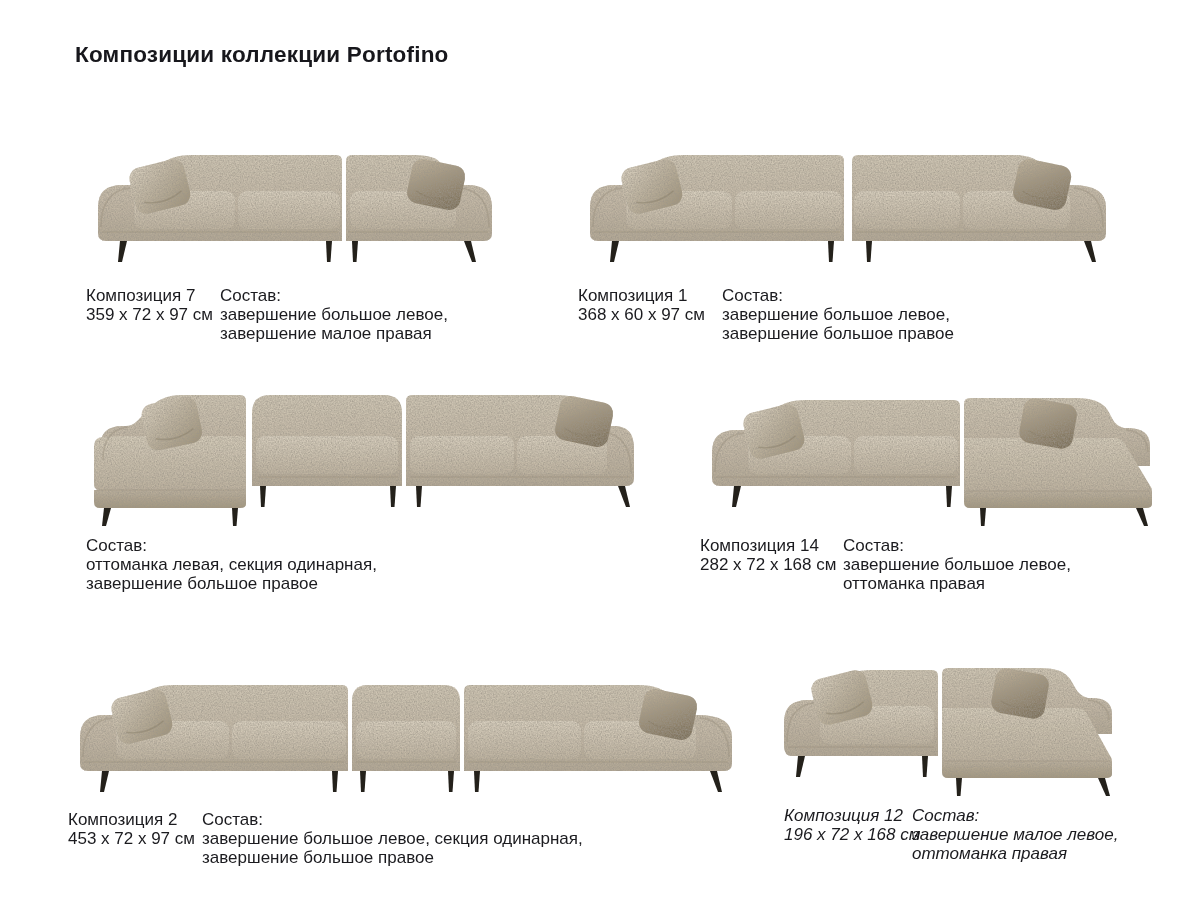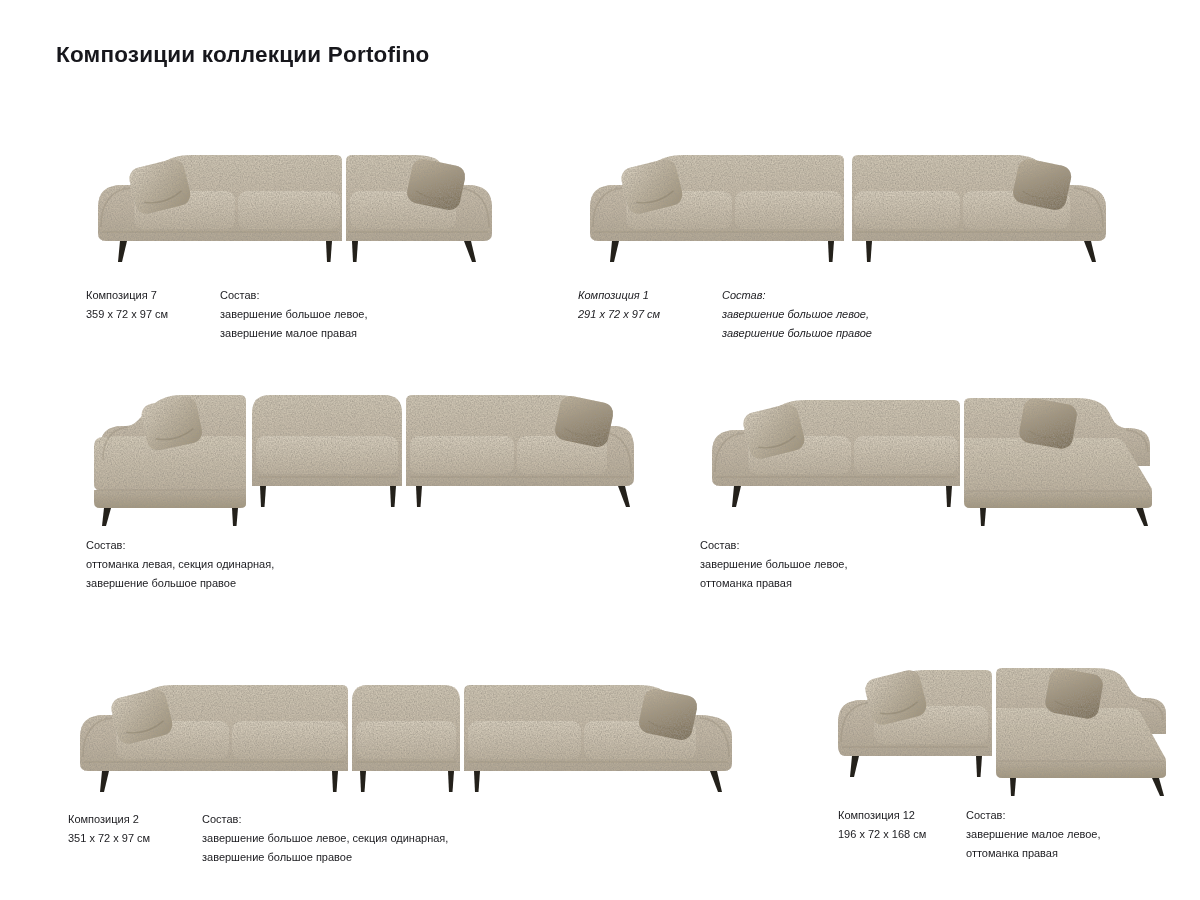--- a/index.html
+++ b/index.html
@@ -1,32 +1,32 @@
 <!DOCTYPE html>
 <html><head>
 <meta charset="utf-8">
 <style>
   html,body{margin:0;padding:0;background:#fff;}
   .page{position:relative;width:1200px;height:900px;background:#fff;overflow:hidden;
         font-family:"Liberation Sans","DejaVu Sans",sans-serif;color:#1b1b1f;}
-  .page-title{position:absolute;left:56px;top:42px;margin:0;font-size:22.5px;font-weight:600;
+  .page-title{position:absolute;left:75px;top:42px;margin:0;font-size:22.5px;font-weight:600;
               letter-spacing:.2px;color:#17171c;}
   .cell{position:absolute;}
   .media{display:flex;align-items:flex-end;}
   .sofa{display:block;width:100%;height:auto;}
-  .caption{display:flex;font-size:11px;line-height:19px;font-weight:500;color:#1b1b1f;}
+  .caption{display:flex;font-size:17px;line-height:19px;font-weight:500;color:#1b1b1f;}
   .cap-col1{flex:none;width:134px;}
   .cap-col2{flex:1;}
   .cap-line{white-space:nowrap;}
   .c1{left:86px;top:118px;width:418px;}
-  .c2{left:578px;top:118px;width:540px;font-style:italic;}
+  .c2{left:578px;top:118px;width:540px;}
   .c3{left:86px;top:372px;width:556px;}
   .c4{left:700px;top:372px;width:464px;}
   .c5{left:68px;top:645px;width:676px;}
-  .c6{left:828px;top:642px;width:350px;}
+  .c6{left:774px;top:642px;width:350px;font-style:italic;}
   .c1 .media,.c2 .media{height:152px;padding-bottom:16px;}
   .c3 .media,.c4 .media{height:158px;padding-bottom:6px;}
   .c5 .media{height:155px;padding-bottom:10px;}
   .c6 .media{height:158px;padding-bottom:6px;}
   .c2 .cap-col1{width:144px;}
   .c4 .cap-col1{width:143px;}
   .c6 .caption{padding-left:10px;}
   .c6 .cap-col1{width:128px;}
   .crease{fill:none;stroke:#9a8e7a;stroke-width:1.6;opacity:.45;}
   .pipe{fill:none;stroke:#a79b86;stroke-width:1.3;opacity:.65;}
@@ -145,21 +145,21 @@
           <path d="M34,106 h7 l-5,21 h-4 Z"></path>
             <path d="M250,106 h6 l-1.5,21 h-3.5 Z"></path>
           <path d="M288,106 h6 l-1.5,21 h-3.5 Z"></path>
             <path d="M506,106 h7 l5,21 h-4 Z"></path>
         </g>
       </svg>
     </div>
     <div class="caption">
       <div class="cap-col1">
         <div class="cap-line">Композиция 1</div>
-        <div class="cap-line">291 x 72 x 97 см</div>
+        <div class="cap-line">368 x 60 x 97 см</div>
       </div>
       <div class="cap-col2">
         <div class="cap-line">Состав:</div>
         <div class="cap-line">завершение большое левое,</div>
         <div class="cap-line">завершение большое правое</div>
       </div>
     </div>
   </article>
 
   <article class="cell c3">
@@ -237,20 +237,24 @@
         </g>
         <g class="legs">
           <path d="M34,106 h7 l-5,21 h-4 Z"></path>
             <path d="M246,106 h6 l-1.5,21 h-3.5 Z"></path>
           <path d="M280,128 h6 l-1.5,18 h-3.5 Z"></path>
             <path d="M436,128 h7 l5,18 h-4 Z"></path>
         </g>
       </svg>
     </div>
     <div class="caption">
+      <div class="cap-col1">
+        <div class="cap-line">Композиция 14</div>
+        <div class="cap-line">282 x 72 x 168 см</div>
+      </div>
       <div class="cap-col2">
         <div class="cap-line">Состав:</div>
         <div class="cap-line">завершение большое левое,</div>
         <div class="cap-line">оттоманка правая</div>
       </div>
     </div>
   </article>
 
   <article class="cell c5">
     <div class="media">
@@ -281,21 +285,21 @@
           <path d="M292,106 h6 l-1.5,21 h-3.5 Z"></path>
             <path d="M380,106 h6 l-1.5,21 h-3.5 Z"></path>
           <path d="M406,106 h6 l-1.5,21 h-3.5 Z"></path>
             <path d="M642,106 h7 l5,21 h-4 Z"></path>
         </g>
       </svg>
     </div>
     <div class="caption">
       <div class="cap-col1">
         <div class="cap-line">Композиция 2</div>
-        <div class="cap-line">351 x 72 x 97 см</div>
+        <div class="cap-line">453 x 72 x 97 см</div>
       </div>
       <div class="cap-col2">
         <div class="cap-line">Состав:</div>
         <div class="cap-line">завершение большое левое, секция одинарная,</div>
         <div class="cap-line">завершение большое правое</div>
       </div>
     </div>
   </article>
 
   <article class="cell c6">

